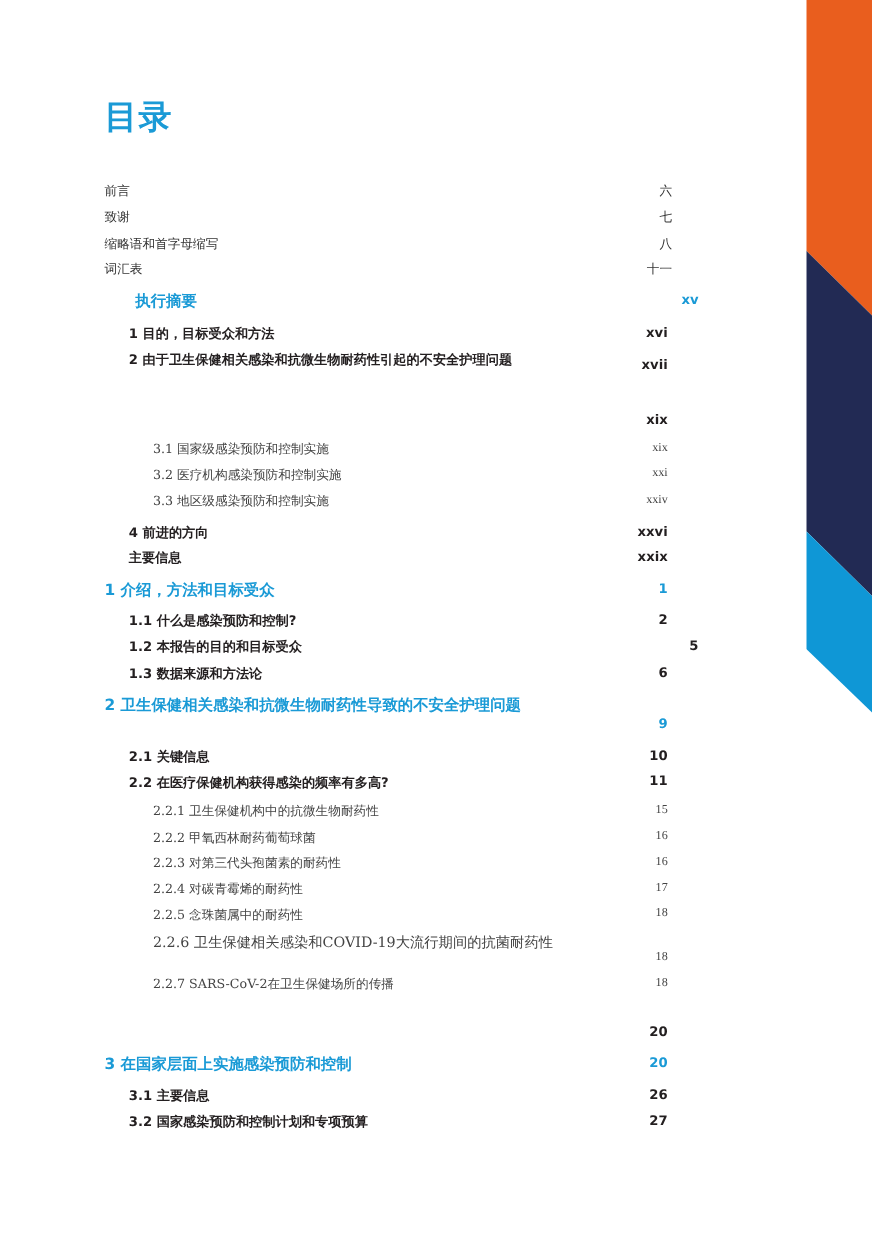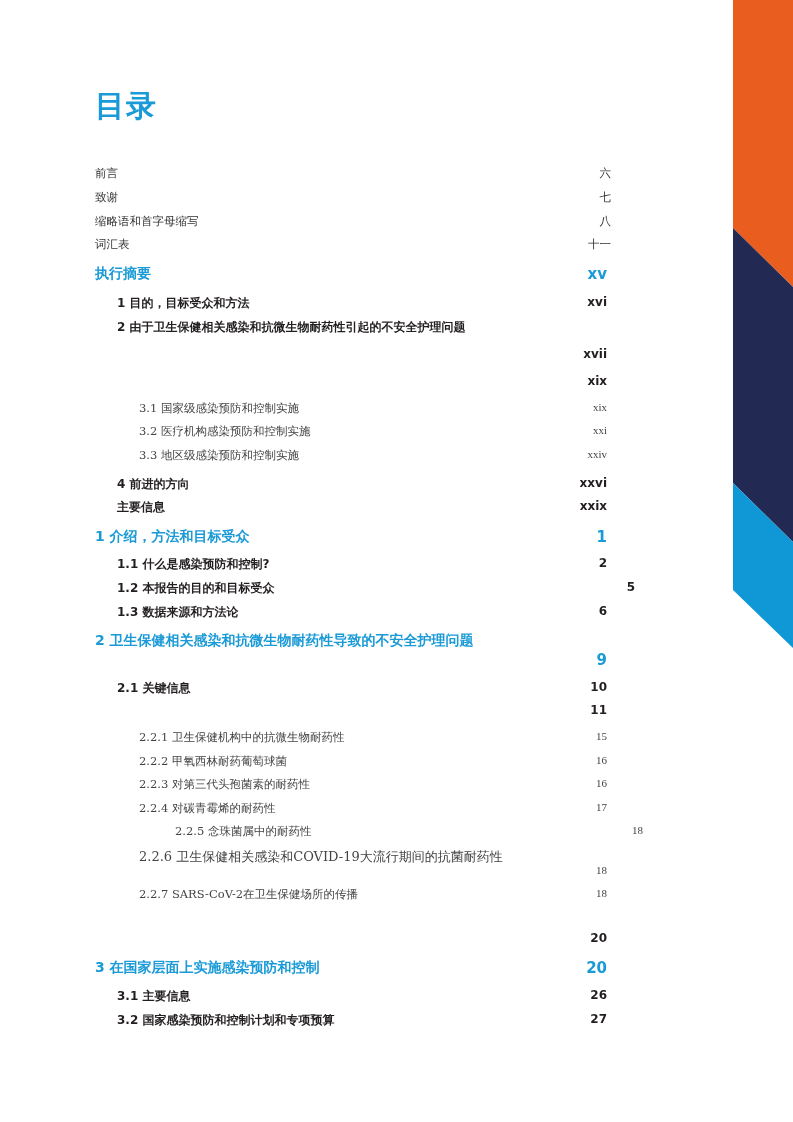--- a/index.html
+++ b/index.html
@@ -6,21 +6,21 @@
   body { width:793px; height:1122px; position:relative; background:#ffffff; overflow:hidden;
          font-family:"DejaVu Sans","Liberation Sans",sans-serif; color:#231f20; }
   .deco { position:absolute; left:733px; top:0; width:60px; height:660px; }
   .title { position:absolute; left:95px; top:86px; font-size:30px; font-weight:bold; color:#1a9ad6; letter-spacing:1px; }
   .row { position:absolute; left:0; width:701px; height:20px; }
   .row .label { position:absolute; white-space:nowrap; }
   .row .page { position:absolute; right:94px; white-space:nowrap; text-align:right; }
   .lv0 .label { left:95px; font-size:11.5px; color:#333; }
   .lv0 .page { font-size:11.5px; color:#333; right:90px; }
   .lv1 .label { left:95px; font-size:14px; font-weight:bold; color:#1a9ad6; }
-  .lv1 .page { font-size:15px; font-weight:bold; color:#1a9ad6; }
+  .lv1 .page { font-size:12px; font-weight:bold; color:#1a9ad6; }
   .lv2 .label { left:117px; font-size:12px; font-weight:bold; color:#231f20; }
   .lv2 .page { font-size:12px; font-weight:bold; color:#231f20; }
   .lv3 .label { left:139px; font-size:11.5px; color:#444; font-family:"DejaVu Serif","Liberation Serif",serif; }
   .lv3 .page { font-size:11px; color:#444; font-family:"Liberation Serif","DejaVu Serif",serif; }
 </style>
 </head>
 <body>
 
 <svg class="deco" viewBox="0 0 60 660" preserveAspectRatio="none">
   <polygon points="0,0 60,0 60,287 0,228" fill="#e95e1e"></polygon>
@@ -40,31 +40,31 @@
       <span class="page">七</span>
     </div>
     <div class="row lv0" style="top: 214px;">
       <span class="label">缩略语和首字母缩写</span>
       <span class="page">八</span>
     </div>
     <div class="row lv0" style="top: 237px;">
       <span class="label">词汇表</span>
       <span class="page">十一</span>
     </div>
-    <div class="row lv1" style="top: 265px;">
+    <div class="row lv1" style="top: 265px; margin-left: 28px;">
       <span class="label">执行摘要</span>
       <span class="page">xv</span>
     </div>
     <div class="row lv2" style="top: 295px;">
       <span class="label">1 目的，目标受众和方法</span>
       <span class="page">xvi</span>
     </div>
     <div class="row lv2" style="top: 319px;">
       <span class="label">2 由于卫生保健相关感染和抗微生物耐药性引起的不安全护理问题</span>
-      <span class="page" style="top: 28px;">xvii</span>
+      <span class="page" style="top: 5px;">xvii</span>
     </div>
     <div class="row lv2" style="top: 359px;">
       <span class="page" style="top: 15px;">xix</span>
     </div>
     <div class="row lv3" style="top: 401px;">
       <span class="label">3.1 国家级感染预防和控制实施</span>
       <span class="page">xix</span>
     </div>
     <div class="row lv3" style="top: 424px;">
       <span class="label">3.2 医疗机构感染预防和控制实施</span>
@@ -100,39 +100,40 @@
     </div>
     <div class="row lv1" style="top: 632px;">
       <span class="label">2 卫生保健相关感染和抗微生物耐药性导致的不安全护理问题</span>
       <span class="page" style="top: 19px;">9</span>
     </div>
     <div class="row lv2" style="top: 680px;">
       <span class="label">2.1 关键信息</span>
       <span class="page">10</span>
     </div>
     <div class="row lv2" style="top: 703px;">
+      <span class="label">2.2 在医疗保健机构获得感染的频率有多高?</span>
       <span class="page">11</span>
     </div>
     <div class="row lv3" style="top: 730px;">
       <span class="label">2.2.1 卫生保健机构中的抗微生物耐药性</span>
       <span class="page">15</span>
     </div>
     <div class="row lv3" style="top: 754px;">
       <span class="label">2.2.2 甲氧西林耐药葡萄球菌</span>
       <span class="page">16</span>
     </div>
     <div class="row lv3" style="top: 777px;">
       <span class="label">2.2.3 对第三代头孢菌素的耐药性</span>
       <span class="page">16</span>
     </div>
     <div class="row lv3" style="top: 801px;">
       <span class="label">2.2.4 对碳青霉烯的耐药性</span>
       <span class="page">17</span>
     </div>
-    <div class="row lv3" style="top: 824px; margin-left: 36px;">
+    <div class="row lv3" style="top: 824px;">
       <span class="label">2.2.5 念珠菌属中的耐药性</span>
       <span class="page">18</span>
     </div>
     <div class="row lv3" style="top: 848px;">
       <span class="label" style="font-size: 13px;">2.2.6 卫生保健相关感染和COVID-19大流行期间的抗菌耐药性</span>
       <span class="page" style="top: 16px;">18</span>
     </div>
     <div class="row lv3" style="top: 887px;">
       <span class="label">2.2.7 SARS-CoV-2在卫生保健场所的传播</span>
       <span class="page">18</span>

